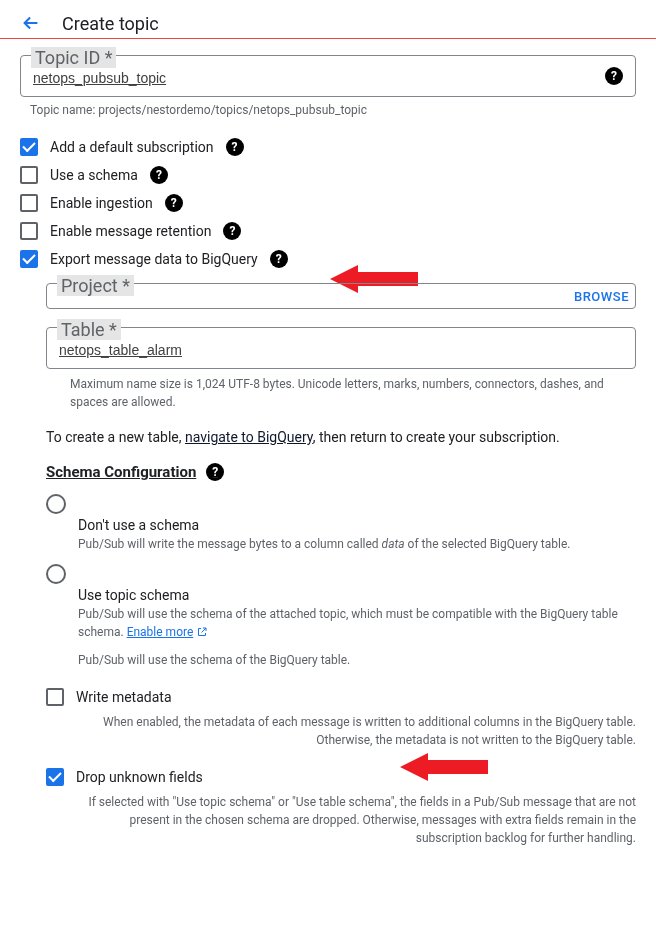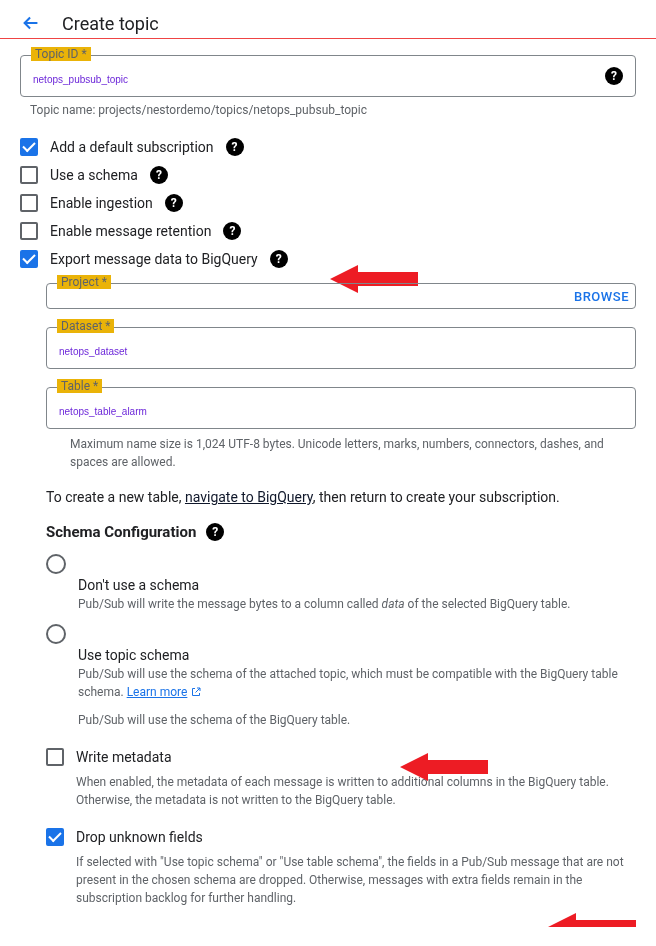--- a/index.html
+++ b/index.html
@@ -35,32 +35,33 @@
     border-radius: 4px;
     position: relative;
     padding: 14px 44px 10px 12px;
     margin-bottom: 6px;
   }
   .field-wrap.with-action { padding-right: 100px; }
   .field-label {
     position: absolute;
     top: -9px;
     left: 10px;
-    background: #eab308;
+    background: #e5e5e5;
     padding: 0 4px;
-    font-size: 12px;
+    font-size: 18px;
     color: #5f6368;
   }
   .field-input {
     border: none;
     outline: none;
     width: 100%;
-    font-size: 10px;
-    color: #6d28d9;
+    font-size: 14px;
+    color: #404040;
     background: transparent;
+    text-decoration: underline;
   }
   .help-circle {
     width: 18px;
     height: 18px;
     border-radius: 50%;
     background: #000;
     color: #fff;
     display: inline-flex;
     align-items: center;
     justify-content: center;
@@ -134,20 +135,21 @@
     margin: 18px 0;
   }
   .link { color: #0f172a; text-decoration: underline; cursor: pointer; }
   .section-heading {
     font-size: 15px;
     font-weight: 700;
     display: flex;
     align-items: center;
     gap: 10px;
     margin: 16px 0 12px 0;
+    text-decoration: underline;
   }
   .radio-row { display: flex; gap: 12px; margin: 8px 0 0 0; align-items: flex-start; }
   .radio {
     width: 20px;
     height: 20px;
     border: 2px solid #5f6368;
     border-radius: 50%;
     cursor: pointer;
     flex-shrink: 0;
     display: flex;
@@ -166,21 +168,21 @@
   .radio-label { font-size: 14px; color: #202124; margin-top: 24px; }
   .radio-desc {
     font-size: 12px;
     color: #5f6368;
     margin: 2px 0 10px 32px;
     line-height: 1.5;
   }
   .radio-desc .learn-link { color:#1a73e8; text-decoration: underline; cursor:pointer; display:inline-flex; align-items:center; gap:3px; }
   .ext-icon { width:12px; height:12px; }
   .italic { font-style: italic; }
-  .check-block { margin-top: 14px; }
+  .check-block { margin-top: 14px; text-align: right; }
   .check-block .desc {
     font-size: 12px;
     color: #5f6368;
     margin: 2px 0 0 30px;
     line-height: 1.5;
   }
   .arrow {
     position: absolute;
     pointer-events: none;
   }
@@ -239,24 +241,20 @@
         <polygon points="0,18 28,4 28,11 88,11 88,25 28,25 28,32" fill="#ed1c24"></polygon>
       </svg>
   </div>
 
   <div class="indent">
     <div class="field-wrap with-action" style="margin-top:6px;">
       <span class="field-label">Project *</span>
       <span class="browse-btn">BROWSE</span>
     </div>
 
-    <div class="field-wrap" style="margin-top:18px; padding-right:12px;">
-      <span class="field-label">Dataset *</span>
-      <input class="field-input" value="netops_dataset" style="">
-    </div>
 
     <div class="field-wrap" style="margin-top:18px; padding-right:12px;">
       <span class="field-label">Table *</span>
       <input class="field-input" value="netops_table_alarm" style="">
     </div>
     <div class="helper-text">Maximum name size is 1,024 UTF-8 bytes. Unicode letters, marks, numbers, connectors, dashes, and spaces are allowed.</div>
 
     <div class="para">
       <span>To create a new table, </span><span class="link">navigate to BigQuery</span><span>, then return to create your subscription.</span>
     </div>
@@ -273,21 +271,21 @@
     <div class="radio-desc">
       <span>Pub/Sub will write the message bytes to a column called </span><span class="italic">data</span><span> of the selected BigQuery table.</span>
     </div>
 
     <div class="radio-row">
       <span class="radio"></span>
       <span class="radio-label">Use topic schema</span>
     </div>
     <div class="radio-desc">
       <span>Pub/Sub will use the schema of the attached topic, which must be compatible with the BigQuery table schema. </span><span class="learn-link">
-          <span>Learn more</span>
+          <span>Enable more</span>
           <svg class="ext-icon" viewBox="0 0 24 24" fill="none" stroke="#1a73e8" stroke-width="2">
             <path d="M14 4h6v6"></path>
             <path d="M20 4l-9 9"></path>
             <path d="M19 14v5H5V5h5"></path>
           </svg>
         </span>
     </div>
 
     <div class="radio-desc">Pub/Sub will use the schema of the BigQuery table.</div>
 

